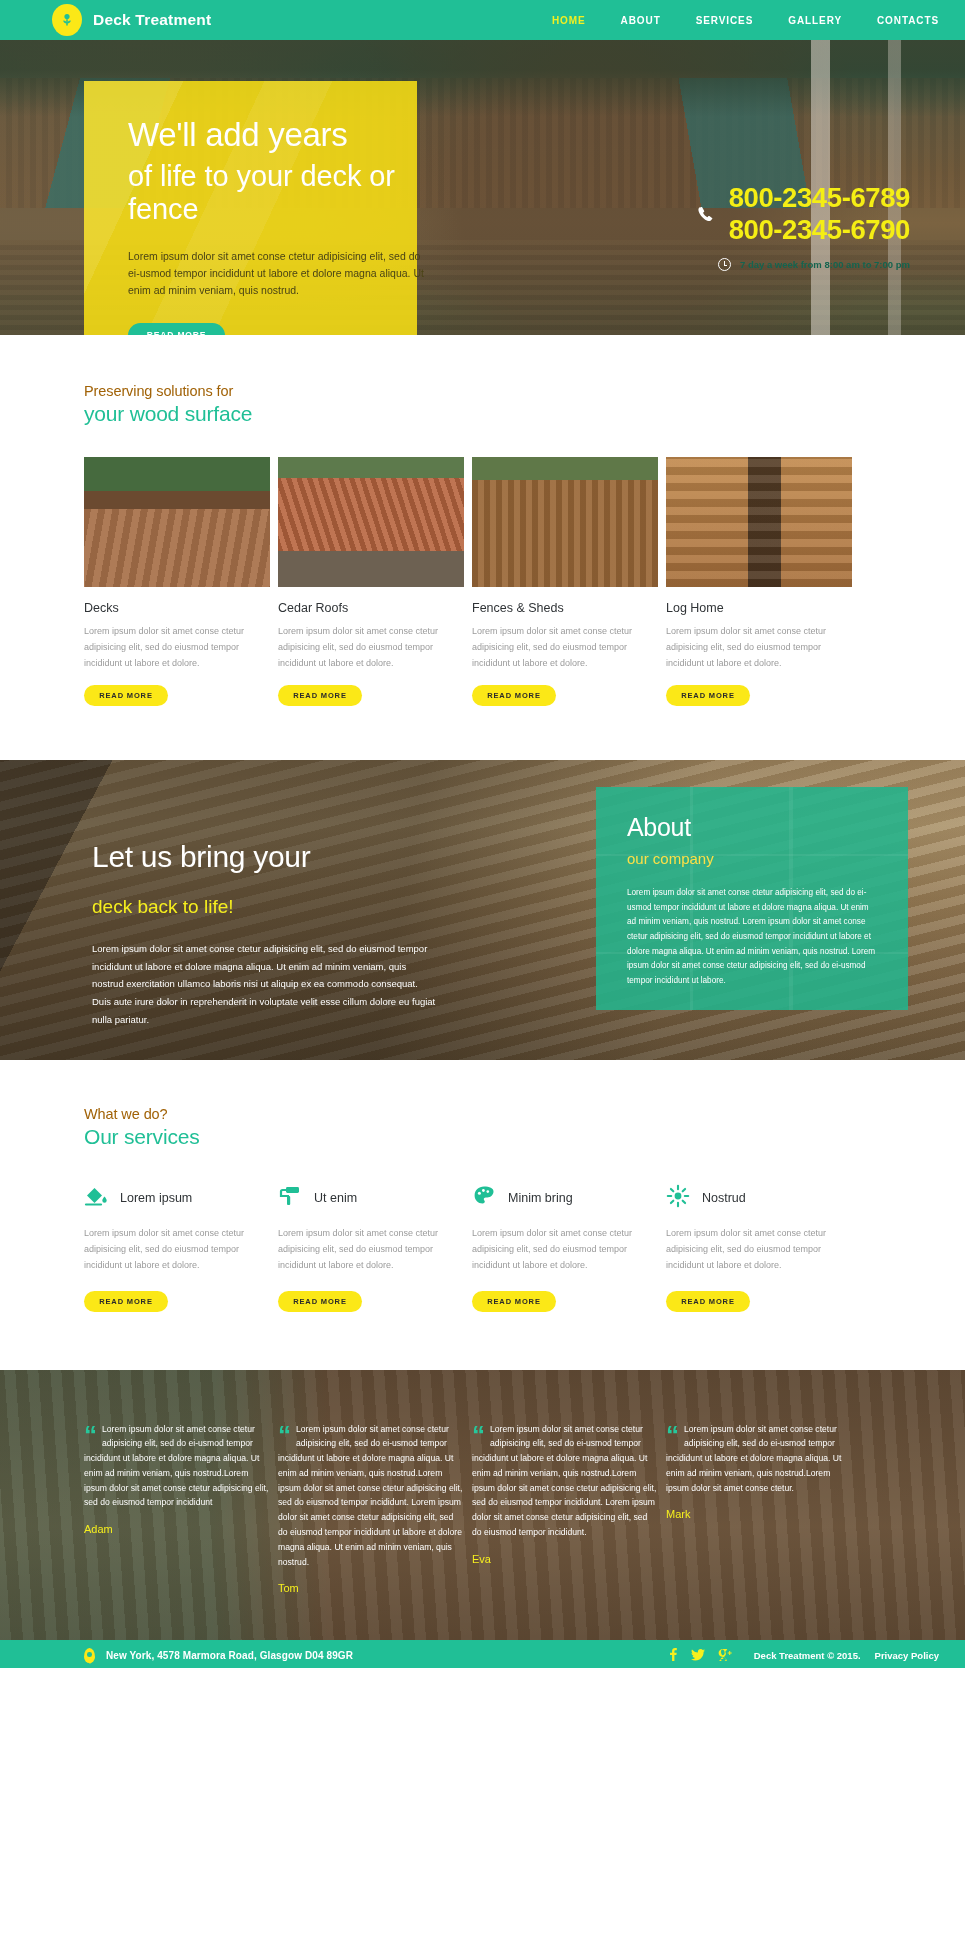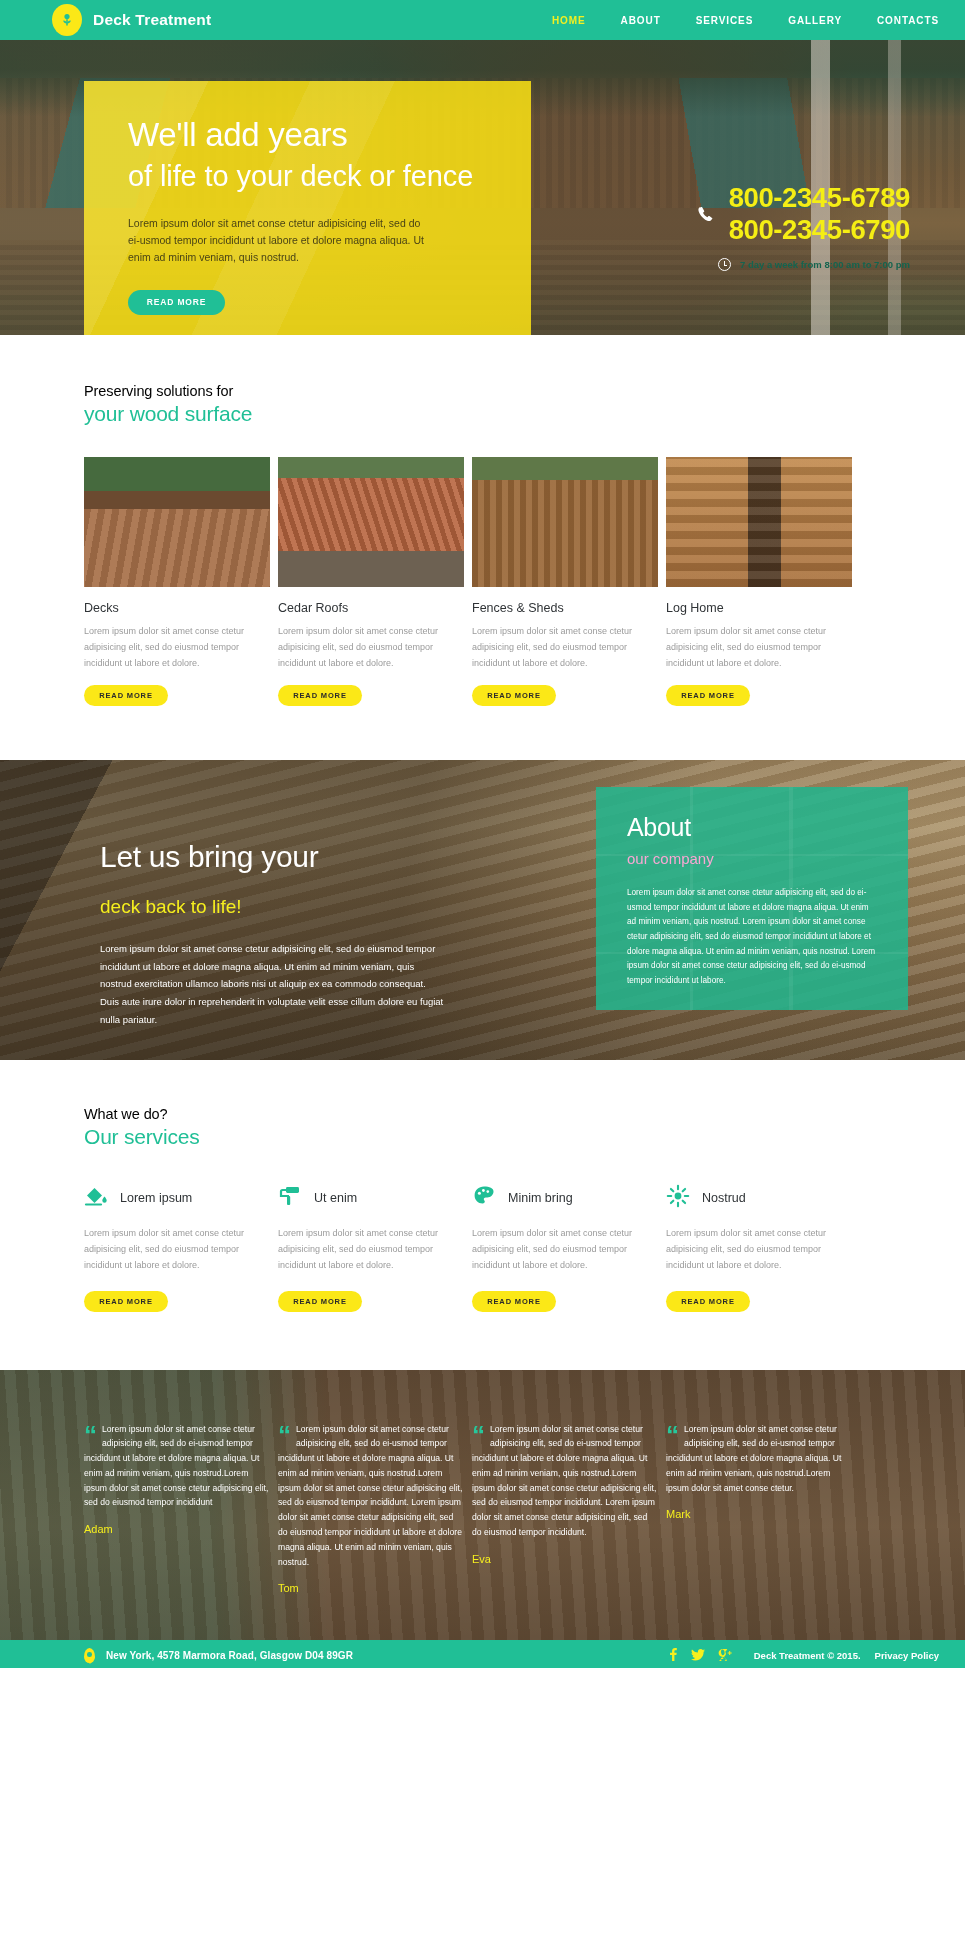--- a/index.html
+++ b/index.html
@@ -74,21 +74,21 @@
   }
   .hero-trees {
     position:absolute; inset:0;
     background:
       linear-gradient(90deg, transparent 0 84%, rgba(222,216,206,.55) 84% 86%, transparent 86%),
       linear-gradient(90deg, transparent 0 92%, rgba(206,200,190,.4) 92% 93.4%, transparent 93.4%),
       linear-gradient(180deg, rgba(44,58,40,.62) 0 10%, transparent 26%);
   }
   .hero-panel {
     position: absolute; left: 84px; top: 41px;
-    width: 447px; height: 254px;
+    width: 333px; height: 254px;
     background: rgba(247,222,20,0.88);
     padding: 37px 0 8px 44px;
   }
   .hero-panel-stripe {
     position:absolute; inset:0; overflow:hidden; pointer-events:none;
     background: linear-gradient(115deg, rgba(255,255,255,.10) 0 22%, transparent 22% 40%,
                 rgba(255,255,255,.07) 40% 55%, transparent 55%);
   }
   .hero-h1 {
     position: relative;
@@ -134,21 +134,21 @@
     gap: 9px; margin-top: 11px;
   }
   .clock-icon { width:13px; height:13px; border:1.4px solid #fff; border-radius:50%; position:relative; }
   .clock-icon::before { content:""; position:absolute; left:5px; top:2.5px; width:1.3px; height:4px; background:#fff;}
   .clock-icon::after { content:""; position:absolute; left:5.3px; top:6px; width:3.2px; height:1.3px; background:#fff;}
   .call-hours { color: #14644f; font-size: 9.5px; font-weight: bold; }
 
   
   .section { padding: 0 84px; }
   .solutions { padding-top: 48px; padding-bottom: 54px; background:#fff; }
-  .sec-sub { font-size: 14.5px; color: #000000; letter-spacing: -.1px; }
+  .sec-sub { font-size: 14.5px; color: #a16207; letter-spacing: -.1px; }
   .sec-title {
     font-size: 21px; color: #20bf96; margin-top: 3px; letter-spacing: -.2px; font-weight: normal;
   }
   .cards { display: flex; gap: 8px; margin-top: 31px; }
   .card { width: 186px; }
   .card-img {
     width: 186px; height: 130px; background:#8a7254;
     position: relative; overflow: hidden;
   }
   .ci1 { background:
@@ -191,37 +191,37 @@
     filter: blur(0.3px);
   }
   .aboutband-bg::after {
     content:""; position:absolute; inset:0;
     background: repeating-linear-gradient(-14deg, rgba(255,255,255,.12) 0 9px, rgba(90,66,40,.17) 9px 19px);
   }
   .aboutband-dim {
     position:absolute; inset:0;
     background: linear-gradient(100deg, rgba(30,24,16,.52) 0 42%, rgba(40,32,22,.20) 70%, rgba(40,32,22,.12) 100%);
   }
-  .ab-left { position: absolute; left: 100px; top: 80px; width: 360px; }
+  .ab-left { position: absolute; left: 92px; top: 80px; width: 360px; }
   .ab-h1 { color:#fff; font-size: 30px; font-weight: normal; letter-spacing:-.3px; }
   .ab-h2 { color:#f6ef1e; font-size: 19px; font-weight: normal; margin-top: 22px; }
   .ab-p { color:#fff; font-size: 9.5px; line-height: 1.85; margin-top: 22px; width: 345px; }
   .ab-panel {
     position: absolute; right: 57px; top: 27px; width: 312px; height: 223px;
     background: rgba(35,180,140,0.88);
     padding: 26px 31px 0 31px;
   }
   .ab-panel-grid {
     position:absolute; inset:0; pointer-events:none;
     background:
       linear-gradient(90deg, transparent 0 30%, rgba(255,255,255,.06) 30% 31%, transparent 31% 62%, rgba(255,255,255,.06) 62% 63%, transparent 63%),
       linear-gradient(180deg, transparent 0 30%, rgba(255,255,255,.06) 30% 31%, transparent 31% 74%, rgba(255,255,255,.06) 74% 75%, transparent 75%);
   }
   .ab-panel-h1 { position:relative; color:#fff; font-size: 25px; font-weight: normal; letter-spacing:-.3px;}
-  .ab-panel-h2 { position:relative; color:#f9a8d4; font-size: 15px; font-weight: normal; margin-top: 8px;}
+  .ab-panel-h2 { position:relative; color:#fde047; font-size: 15px; font-weight: normal; margin-top: 8px;}
   .ab-panel-p { position:relative; color:#fff; font-size: 8.2px; line-height: 1.78; margin-top: 19px; }
 
   
   .services { padding-top: 46px; padding-bottom: 58px; background:#fff; }
   .svc-row { display:flex; gap: 8px; margin-top: 34px; }
   .svc { width: 186px; }
   .svc-head { display:flex; align-items:center; gap: 12px; height: 30px; }
   .svc-name { font-size: 12.5px; color:#2f3336; }
   .svc-text { font-size: 9px; color:#9b9b9b; line-height:1.75; margin-top: 13px; }
   .svc-btn { margin-top: 17px; width: 84px; height: 21px; border-radius:11px; background:#fbe817; color:#2a2a2a; font-size:7.5px; }

